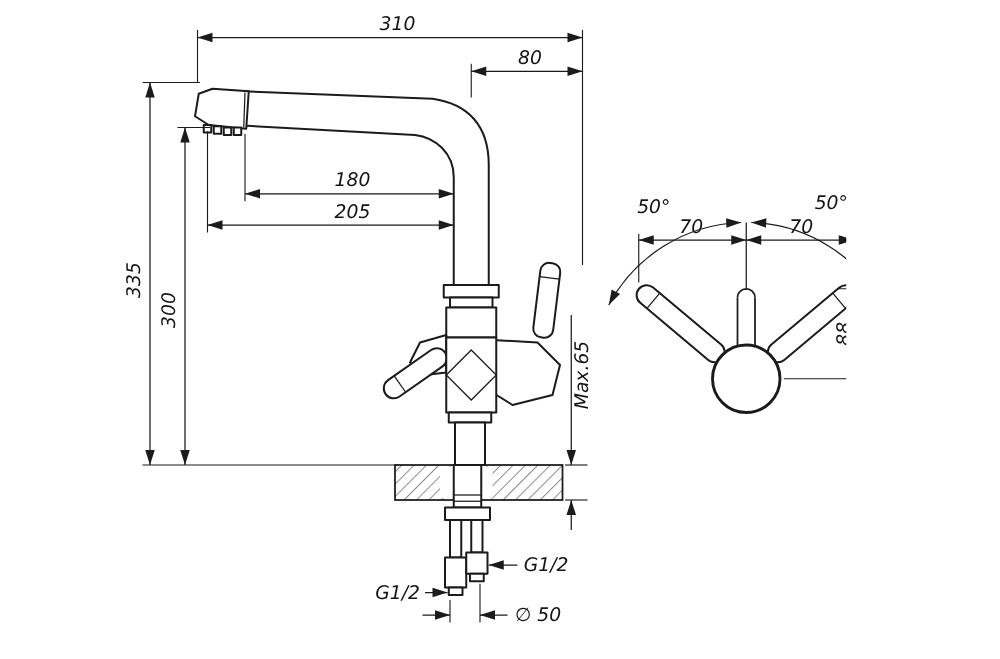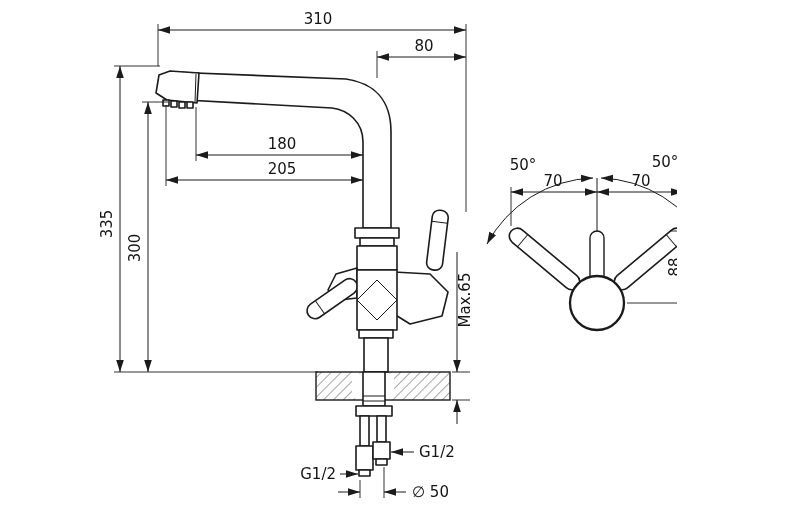--- a/index.html
+++ b/index.html
@@ -1,16 +1,16 @@
 <!DOCTYPE html>
 <html><head>
 <meta charset="utf-8">
 <style>
   html,body { margin:0; padding:0; background:#ffffff; }
-  .stage { position:relative; width:677px; height:527px; background:#fff; overflow:hidden; }
+  .stage { position:relative; width:677px; height:527px; background:#fff; overflow:hidden;font-style:italic; }
   svg text { font-family:"DejaVu Sans","Liberation Sans",sans-serif; font-size:15px; fill:#141414; }
   .obj  { fill:#ffffff; stroke:#1b1b1b; stroke-width:1.6; stroke-linejoin:round; }
   .objn { fill:none;    stroke:#1b1b1b; stroke-width:1.4; stroke-linejoin:round; }
   .thin { fill:none;    stroke:#1b1b1b; stroke-width:1;   }
   .dim  { fill:none;    stroke:#1b1b1b; stroke-width:1;   }
   .ext  { fill:none;    stroke:#1b1b1b; stroke-width:0.9; }
   .bold { stroke-width:2.3; }
 </style>
 </head>
 <body>

